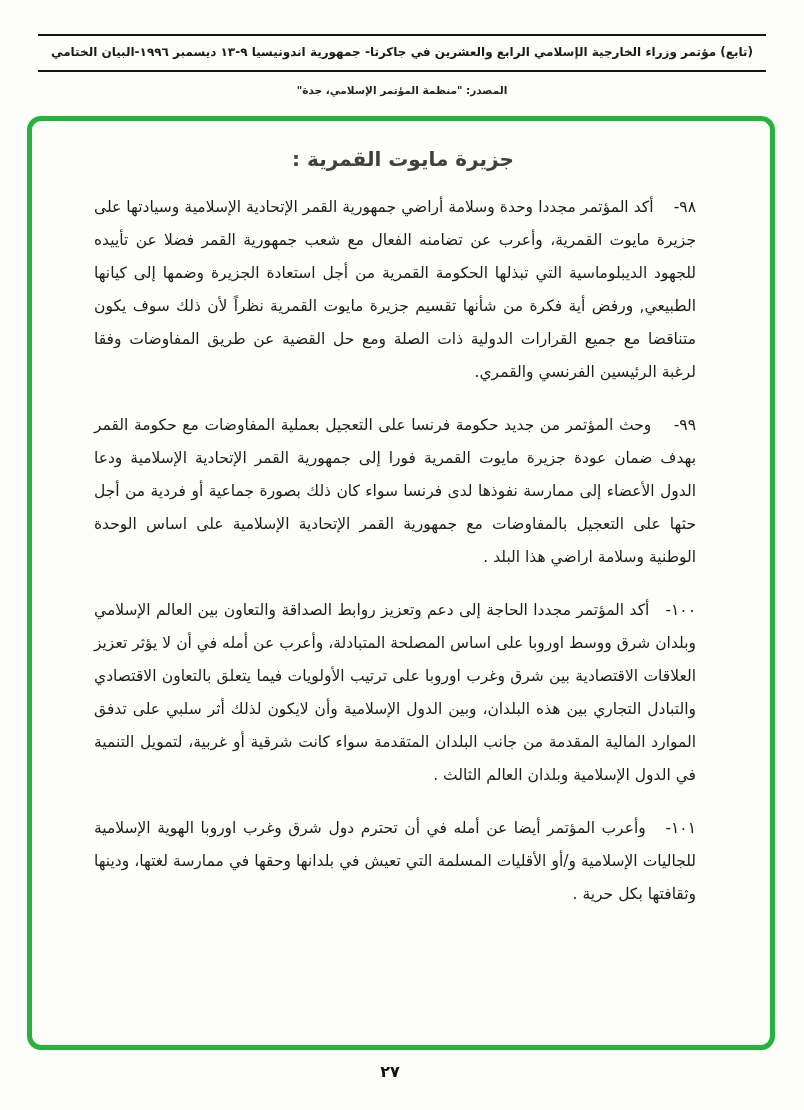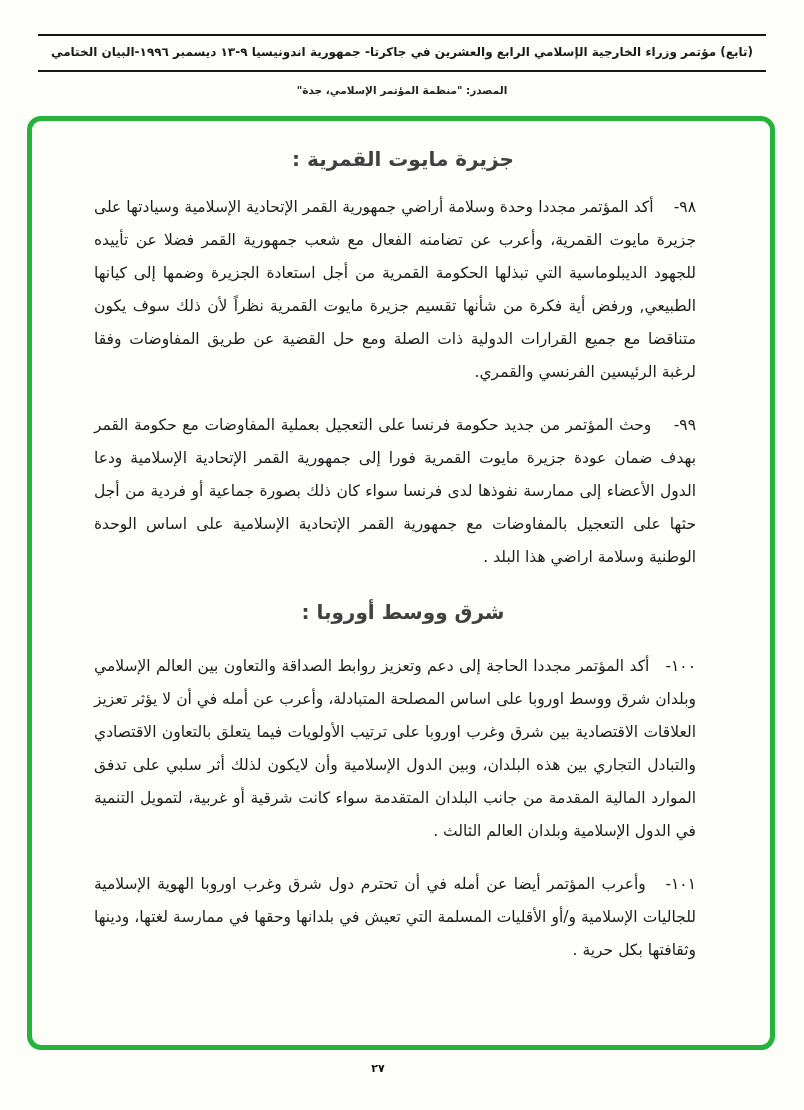--- a/index.html
+++ b/index.html
@@ -81,24 +81,24 @@
     font-size: 15.5px;
     line-height: 33px;
     text-align: justify;
     color: #1c1c1c;
   }
 
   
   .page-number {
     position: absolute;
     top: 1062px;
-    left: 4px;
+    left: 16px;
     width: 748px;
     text-align: center;
-    font-size: 11px;
+    font-size: 16px;
     font-weight: bold;
     color: #111;
   }
 </style>
 </head>
 <body>
 
 <div class="page">
 
   <div class="masthead">
@@ -109,21 +109,20 @@
 
   <div class="frame">
     <div class="content">
 
       <h2 class="section-heading">جزيرة مايوت القمرية :</h2>
 
       <p class="para">٩٨-&nbsp;&nbsp;&nbsp;&nbsp;أكد المؤتمر مجددا وحدة وسلامة أراضي جمهورية القمر الإتحادية الإسلامية وسيادتها على جزيرة مايوت القمرية، وأعرب عن تضامنه الفعال مع شعب جمهورية القمر فضلا عن تأييده للجهود الديبلوماسية التي تبذلها الحكومة القمرية من أجل استعادة الجزيرة وضمها إلى كيانها الطبيعي, ورفض أية فكرة من شأنها تقسيم جزيرة مايوت القمرية نظراً لأن ذلك سوف يكون متناقضا مع جميع القرارات الدولية ذات الصلة ومع حل القضية عن طريق المفاوضات وفقا لرغبة الرئيسين الفرنسي والقمري.</p>
 
       <p class="para">٩٩-&nbsp;&nbsp;&nbsp;&nbsp;وحث المؤتمر من جديد حكومة فرنسا على التعجيل بعملية المفاوضات مع حكومة القمر بهدف ضمان عودة جزيرة مايوت القمرية فورا إلى جمهورية القمر الإتحادية الإسلامية ودعا الدول الأعضاء إلى ممارسة نفوذها لدى فرنسا سواء كان ذلك بصورة جماعية أو فردية من أجل حثها على التعجيل بالمفاوضات مع جمهورية القمر الإتحادية الإسلامية على اساس الوحدة الوطنية وسلامة اراضي هذا البلد .</p>
 
-      <h2 class="section-heading second">شرق ووسط أوروبا :</h2>
 
       <p class="para">١٠٠-&nbsp;&nbsp;&nbsp;أكد المؤتمر مجددا الحاجة إلى دعم وتعزيز روابط الصداقة والتعاون بين العالم الإسلامي وبلدان شرق ووسط اوروبا على اساس المصلحة المتبادلة، وأعرب عن أمله في أن لا يؤثر تعزيز العلاقات الاقتصادية بين شرق وغرب اوروبا على ترتيب الأولويات فيما يتعلق بالتعاون الاقتصادي والتبادل التجاري بين هذه البلدان،  وبين الدول الإسلامية وأن لايكون لذلك أثر سلبي على تدفق الموارد المالية المقدمة من جانب البلدان المتقدمة سواء كانت شرقية أو غربية، لتمويل التنمية في الدول الإسلامية وبلدان العالم الثالث .</p>
 
       <p class="para">١٠١-&nbsp;&nbsp;&nbsp;وأعرب المؤتمر أيضا عن أمله في أن تحترم دول شرق وغرب اوروبا الهوية الإسلامية للجاليات الإسلامية و/أو الأقليات المسلمة التي تعيش في بلدانها وحقها في ممارسة لغتها، ودينها وثقافتها بكل حرية .</p>
 
     </div>
   </div>
 
   <div class="page-number">٢٧</div>
 

